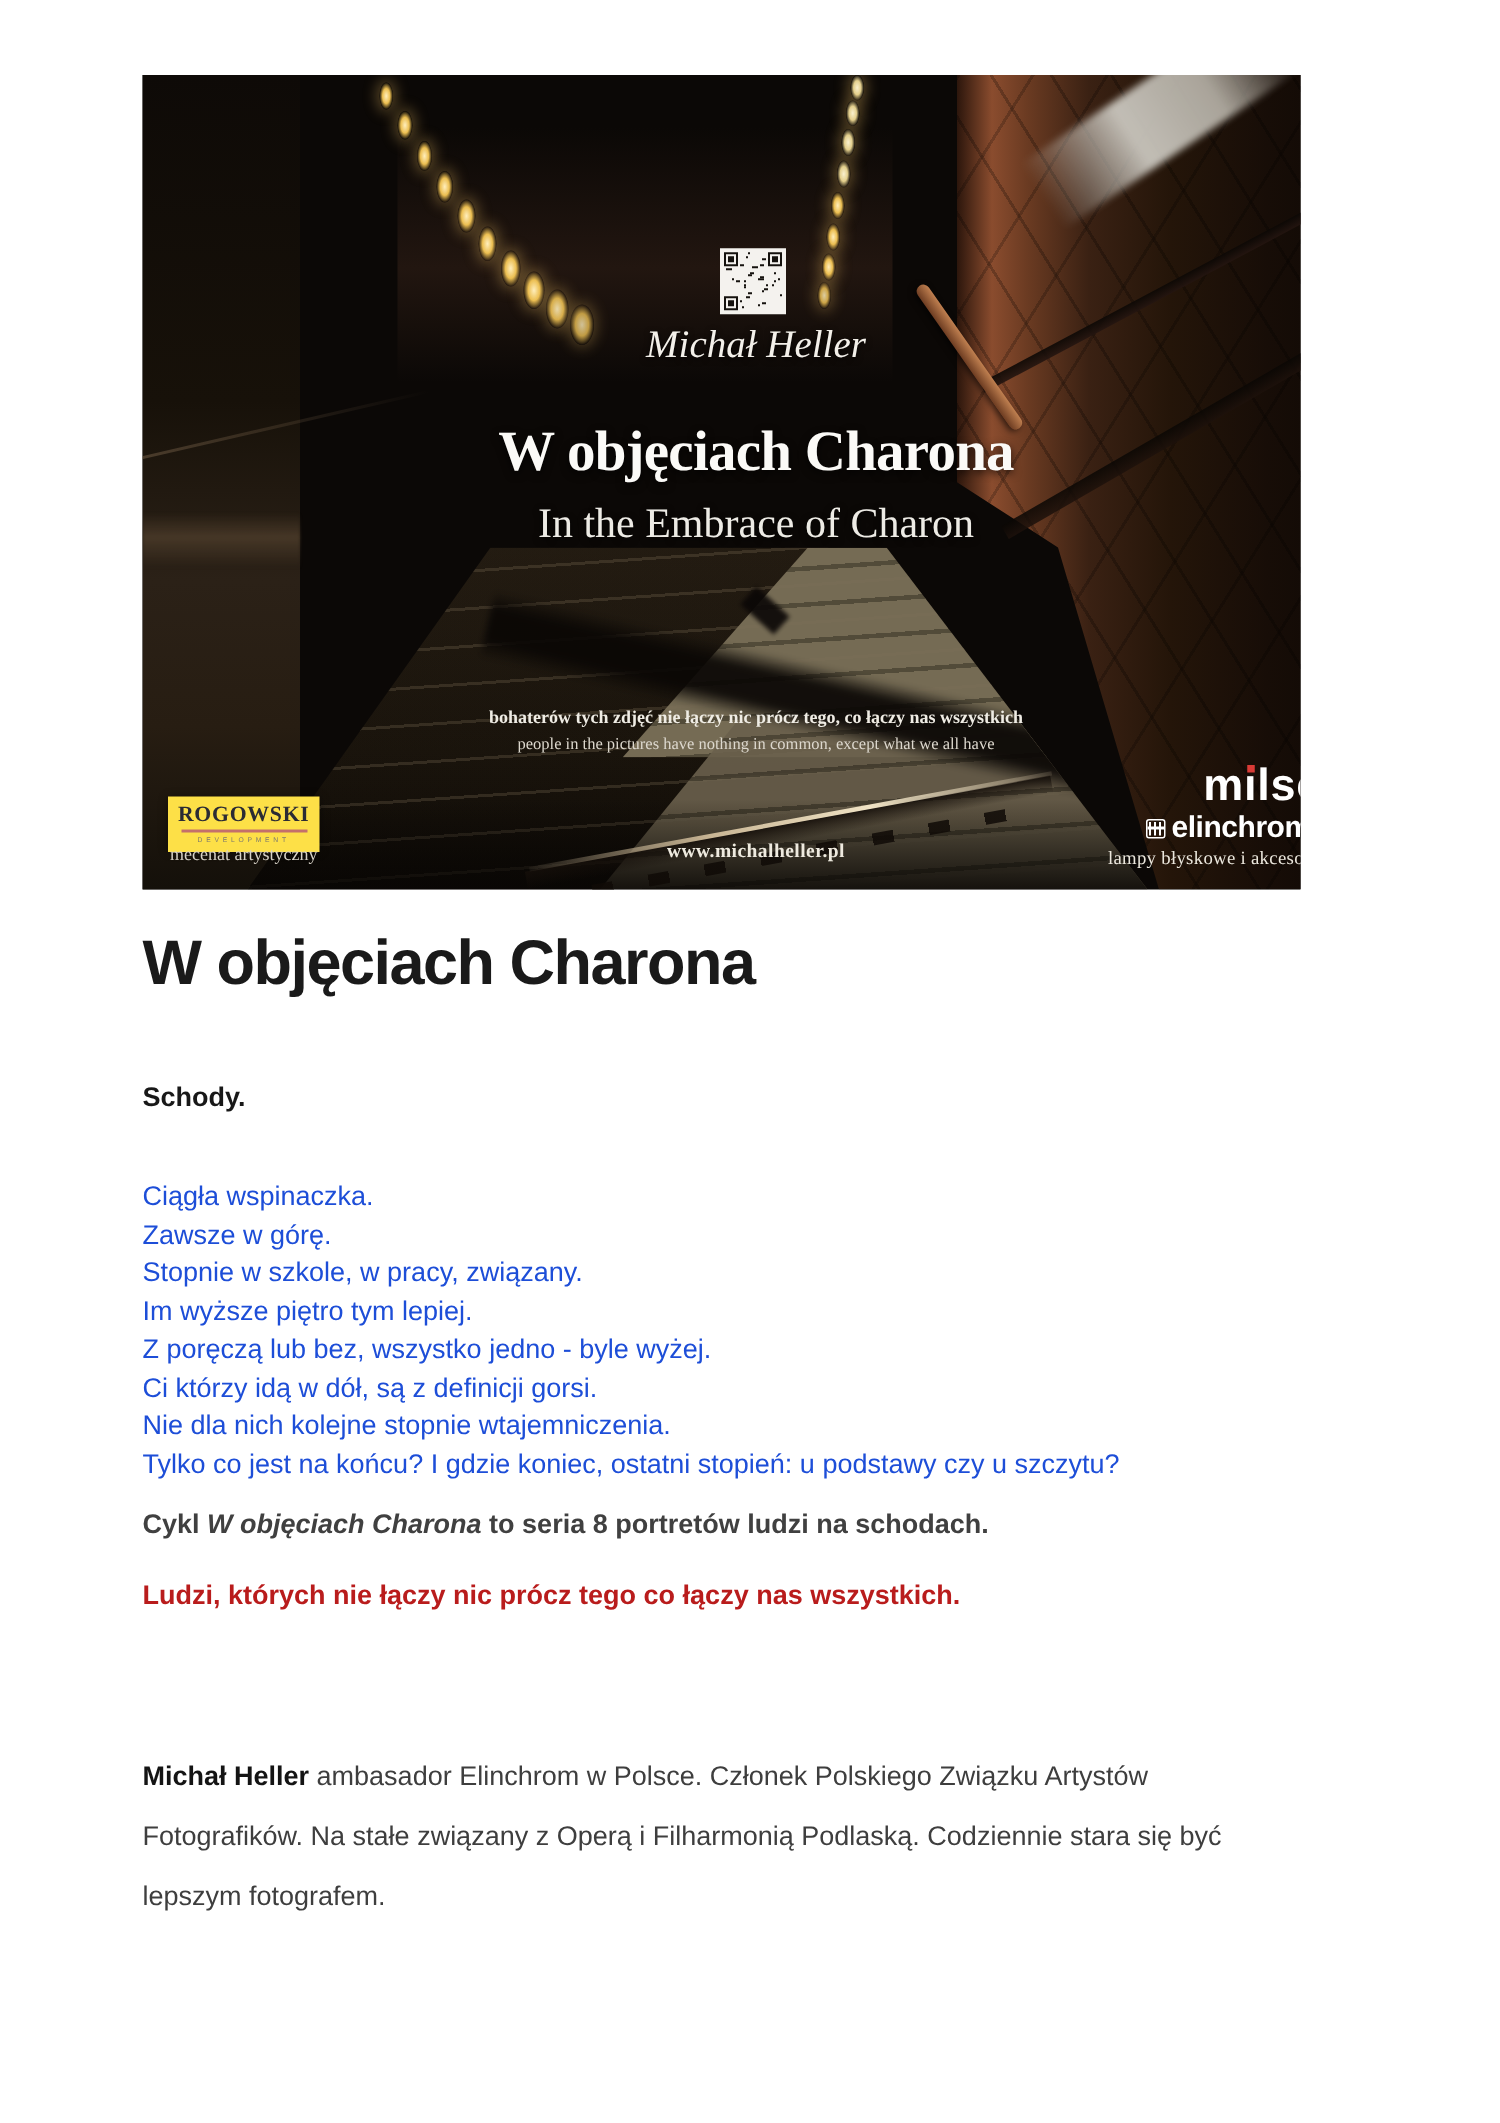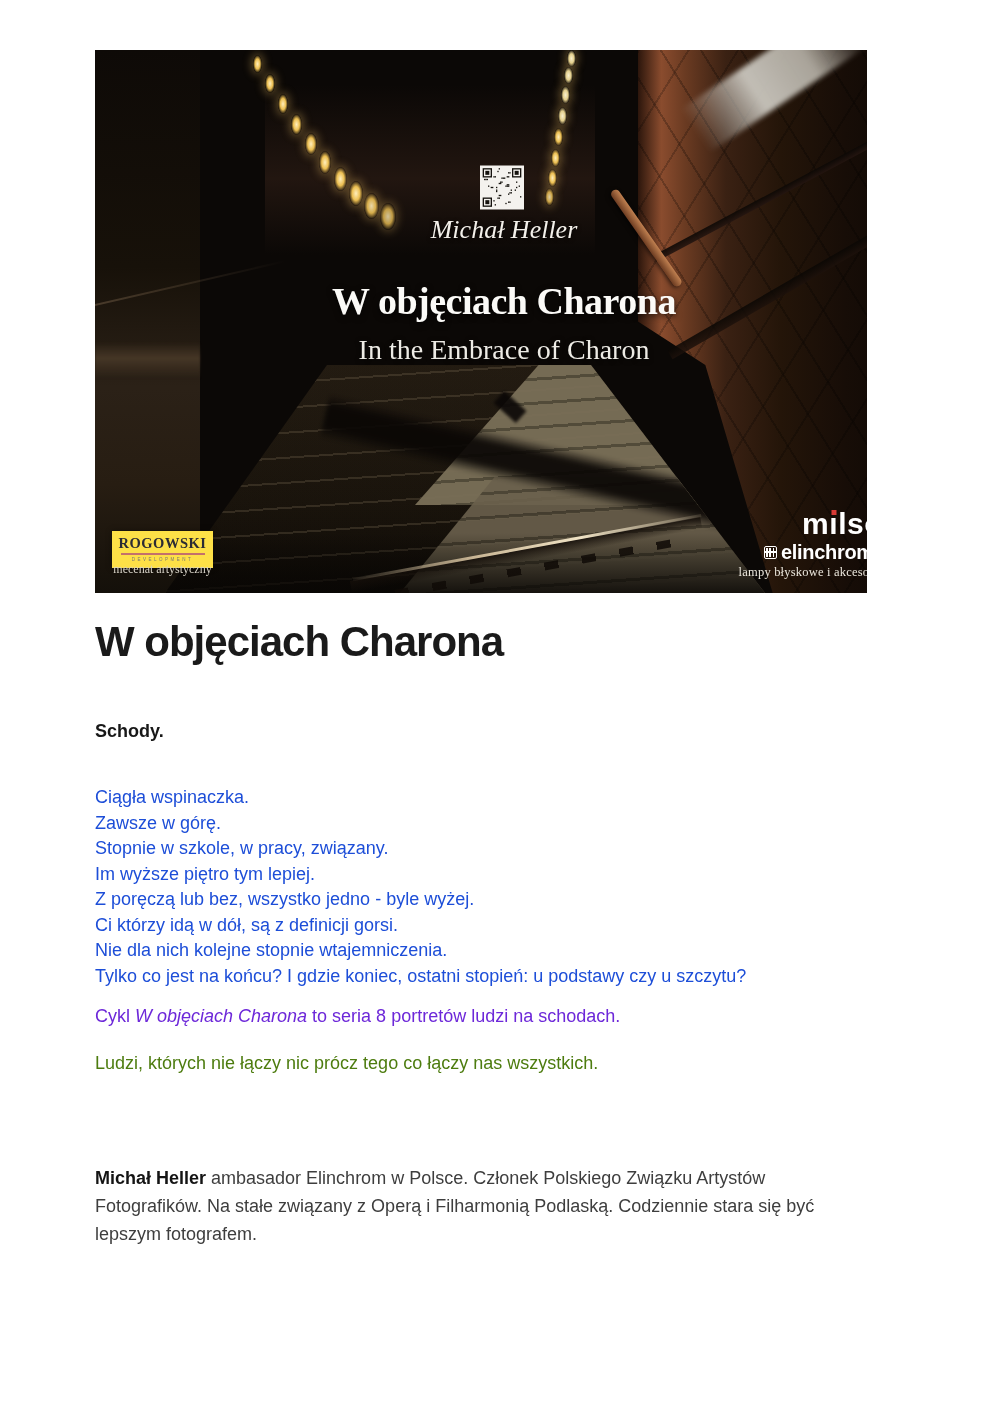--- a/index.html
+++ b/index.html
@@ -113,24 +113,24 @@
   .lampy{display:block;margin-top:4px;font-family:"Liberation Serif",serif;font-size:12.5px;line-height:1;
     color:#ebe7dd;letter-spacing:.2px;}
 
   
   .doc{position:absolute;left:0;top:0;width:1000px;height:1415px;color:#3c3c3c;}
   .doc > *{position:absolute;left:95px;}
   .doc-heading{top:621px;font-size:42px;font-weight:700;letter-spacing:-1px;color:#1a1a1a;line-height:1;margin:0;}
   .doc-lead{top:722px;font-size:18px;font-weight:700;color:#181818;line-height:1;}
   .poem{top:785px;font-size:18px;line-height:25.5px;color:#1d4ed8;}
   .poem div{white-space:pre;}
-  .bold-line-1{top:1006px;font-size:18px;font-weight:400;color:#6d28d9;line-height:1.2;white-space:pre;}
+  .bold-line-1{top:1006px;font-size:18px;font-weight:700;color:#404040;line-height:1.2;white-space:pre;}
   .bold-line-1 .it{font-style:italic;}
-  .bold-line-2{top:1053px;font-size:18px;font-weight:400;color:#4d7c0f;line-height:1.2;}
-  .bio{top:1164px;width:758px;font-size:18px;line-height:28px;color:#3e3e3e;margin:0;}
+  .bold-line-2{top:1053px;font-size:18px;font-weight:700;color:#b91c1c;line-height:1.2;}
+  .bio{top:1164px;width:758px;font-size:18px;line-height:40px;color:#3e3e3e;margin:0;}
   .bio b{color:#141414;}
 </style>
 </head>
 <body>
 
 <div class="page">
 
   <div class="poster">
     <div class="wall-left"></div>
     <div class="wall-left-band"></div>
@@ -245,20 +245,25 @@
             <rect x="22" y="27" width="1" height="1"></rect>
             <rect x="19" y="28" width="1" height="1"></rect>
             <rect x="11" y="29" width="1" height="1"></rect>
           </g>
       </svg>
     </div>
 
     <div class="ptext photographer">Michał Heller</div>
     <div class="ptext title-pl">W objęciach Charona</div>
     <div class="ptext title-en">In the Embrace of Charon</div>
+    <div class="ptext taglines">
+      <span class="tagline-pl">bohaterów tych zdjęć nie łączy nic prócz tego, co łączy nas wszystkich</span>
+      <span class="tagline-en">people in the pictures have nothing in common, except what we all have</span>
+    </div>
+    <div class="ptext site">www.michalheller.pl</div>
 
     <div class="rogowski-box">
       <span class="rogowski-name">ROGOWSKI</span>
       <span class="rogowski-line"></span>
       <span class="rogowski-sub">DEVELOPMENT</span>
     </div>
     <div class="mecenat">mecenat artystyczny</div>
 
     <div class="milso-block">
       <span class="milso-wordmark">m<span class="red-dot-i">ı</span>lso</span>

